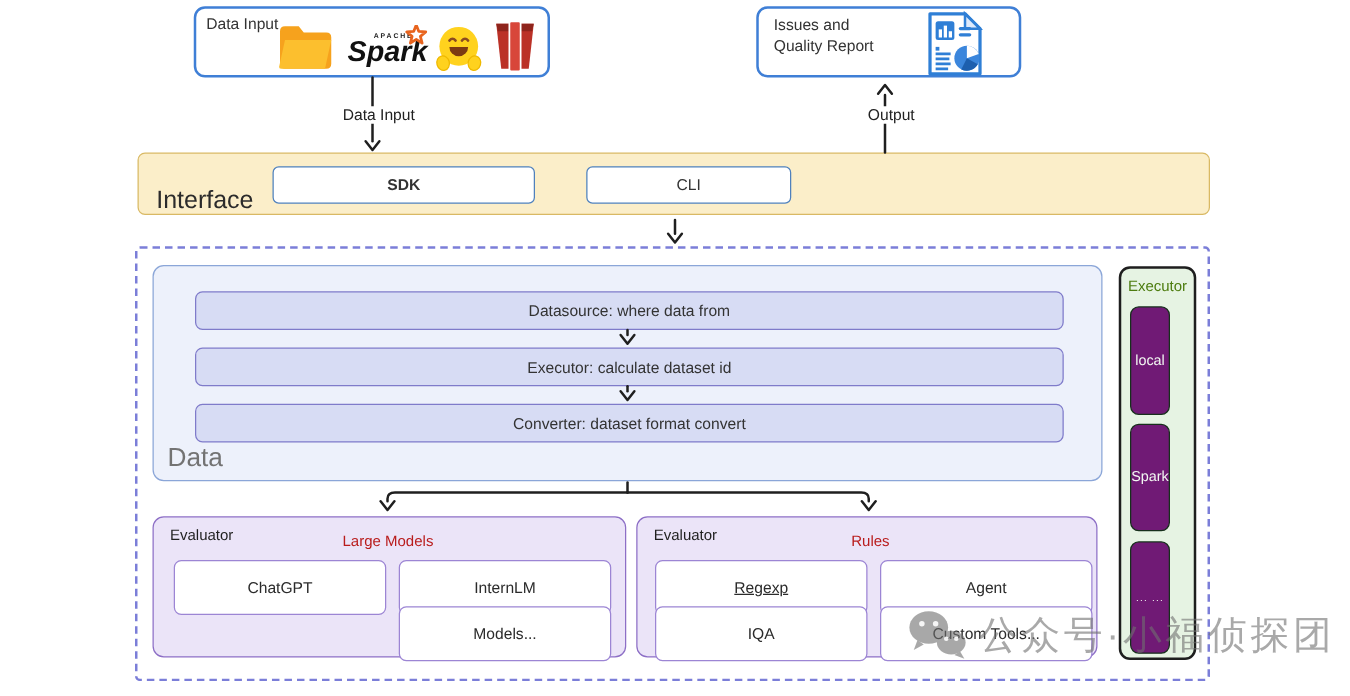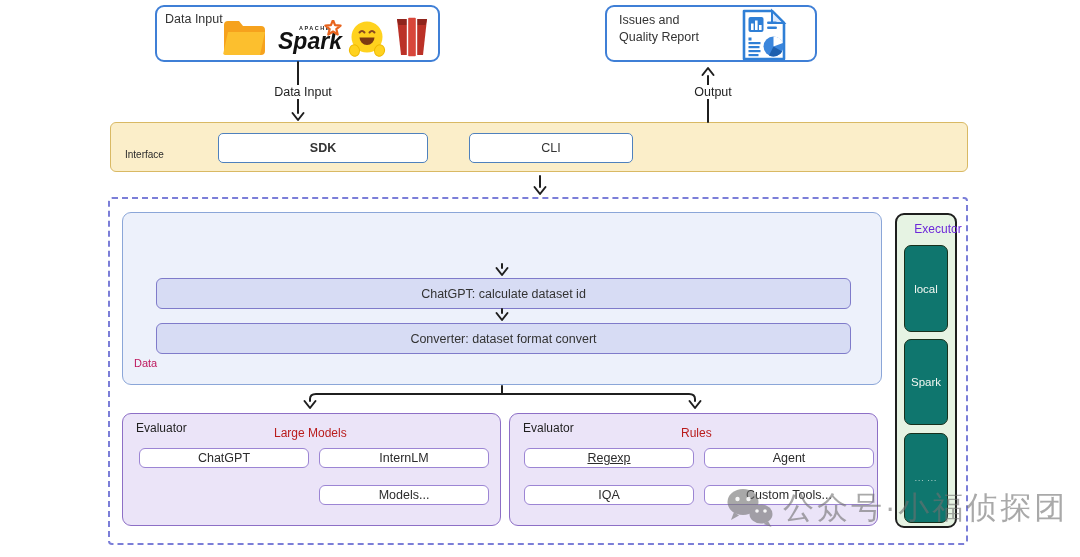--- a/index.html
+++ b/index.html
@@ -7,46 +7,46 @@
          font-family:"Liberation Sans",sans-serif;color:#2b2b2b;overflow:hidden;}
   .abs{position:absolute;}
   
   .io-box{position:absolute;background:#fff;border:2px solid #3f7fd6;border-radius:9px;box-sizing:border-box;z-index:2;}
   .io-label{position:absolute;font-size:12.5px;color:#333;line-height:17px;}
   
   .flow-label{position:absolute;font-size:12.5px;color:#222;background:#fff;padding:0 5px;text-align:center;z-index:6;}
   
   .band{position:absolute;left:110px;top:122px;width:858px;height:50px;background:#fbeec9;
         border:1.5px solid #d9b964;border-radius:6px;box-sizing:border-box;z-index:1;}
-  .band-label{position:absolute;left:14px;top:26px;font-size:10px;color:#2b2b2b;}
+  .band-label{position:absolute;left:14px;top:26px;font-size:20px;color:#2b2b2b;}
   .if-node{position:absolute;top:10px;height:30px;background:#fff;border:1.6px solid #4f81bd;border-radius:5px;
            box-sizing:border-box;display:flex;align-items:center;justify-content:center;font-size:12.5px;color:#333;}
   .if-node.dotted{border:1.6px dotted #5b8bd0;}
   
   .dashed{position:absolute;left:108px;top:197px;width:860px;height:348px;border:2px dashed #7b7ed8;
           border-radius:4px;box-sizing:border-box;z-index:1;}
   
   .data-box{position:absolute;left:122px;top:212px;width:760px;height:173px;background:#edf1fb;
             border:1.6px solid #8ba6d8;border-radius:9px;box-sizing:border-box;z-index:2;}
-  .data-label{position:absolute;left:11px;bottom:15px;font-size:11px;color:#be185d;}
+  .data-label{position:absolute;left:11px;bottom:5px;font-size:21px;color:#737373;}
   .step{position:absolute;left:33px;width:695px;height:31px;background:#d7dcf4;border:1.5px solid #7f7bca;
         border-radius:6px;box-sizing:border-box;display:flex;align-items:center;justify-content:center;
         font-size:12.5px;color:#333;}
   
   .eval{position:absolute;top:413px;height:113px;background:#ebe4f8;border:1.6px solid #8d6fc6;
         border-radius:9px;box-sizing:border-box;z-index:2;}
   .eval-title{position:absolute;left:13px;top:7px;font-size:12px;color:#1f1f1f;}
   .eval-sub{position:absolute;top:12px;font-size:12px;color:#b91c1c;}
-  .model{position:absolute;width:170px;height:20px;background:#fff;border:1.5px solid #9c85d4;border-radius:6px;
+  .model{position:absolute;width:170px;height:44px;background:#fff;border:1.5px solid #9c85d4;border-radius:6px;
          box-sizing:border-box;display:flex;align-items:center;justify-content:center;font-size:12.5px;color:#2b2b2b;}
   
   .exec{position:absolute;left:895px;top:213px;width:62px;height:315px;background:#e6f3e3;border:2px solid #1e1e1e;
         border-radius:9px;box-sizing:border-box;z-index:2;}
-  .exec-title{position:absolute;left:0;top:7px;width:100%;text-align:center;font-size:12px;color:#6d28d9;margin-left:12px;}
-  .exec-item{position:absolute;left:7px;width:44px;background:#0f766e;border:1.6px solid #17301c;border-radius:7px;
+  .exec-title{position:absolute;left:0;top:7px;width:100%;text-align:center;font-size:12px;color:#4d7c0f;}
+  .exec-item{position:absolute;left:7px;width:32px;background:#701a75;border:1.6px solid #17301c;border-radius:7px;
              box-sizing:border-box;display:flex;align-items:center;justify-content:center;color:#f2f7f2;font-size:11.5px;}
   .exec-item.dots{font-size:8px;letter-spacing:1px;}
   
   .wires{position:absolute;left:0;top:0;z-index:5;pointer-events:none;}
   
   .watermark{position:absolute;left:726px;top:487px;display:flex;align-items:center;gap:9px;z-index:20;
              color:rgba(112,112,112,0.60);font-size:31px;letter-spacing:3px;white-space:nowrap;}
   .icon{display:block;}
 </style>
 </head>
@@ -141,21 +141,22 @@
 
   <div class="band">
     <span class="band-label">Interface</span>
     <div class="if-node" style="left:107px;width:210px;font-weight:bold;">SDK</div>
     <div class="if-node" style="left:358px;width:164px;">CLI</div>
   </div>
 
   <div class="dashed"></div>
 
   <div class="data-box">
-    <div class="step" style="top:65px;">ChatGPT: calculate dataset id</div>
+    <div class="step" style="top:20px;">Datasource: where data from</div>
+    <div class="step" style="top:65px;">Executor: calculate dataset id</div>
     <div class="step" style="top:110px;">Converter: dataset format convert</div>
     <span class="data-label">Data</span>
   </div>
 
   <div class="eval" style="left:122px;width:379px;">
     <span class="eval-title">Evaluator</span>
     <span class="eval-sub" style="left:151px;">Large Models</span>
     <div class="model" style="left:16px;top:34px;">ChatGPT</div>
     <div class="model" style="left:196px;top:34px;">InternLM</div>
     <div class="model" style="left:196px;top:71px;">Models...</div>

